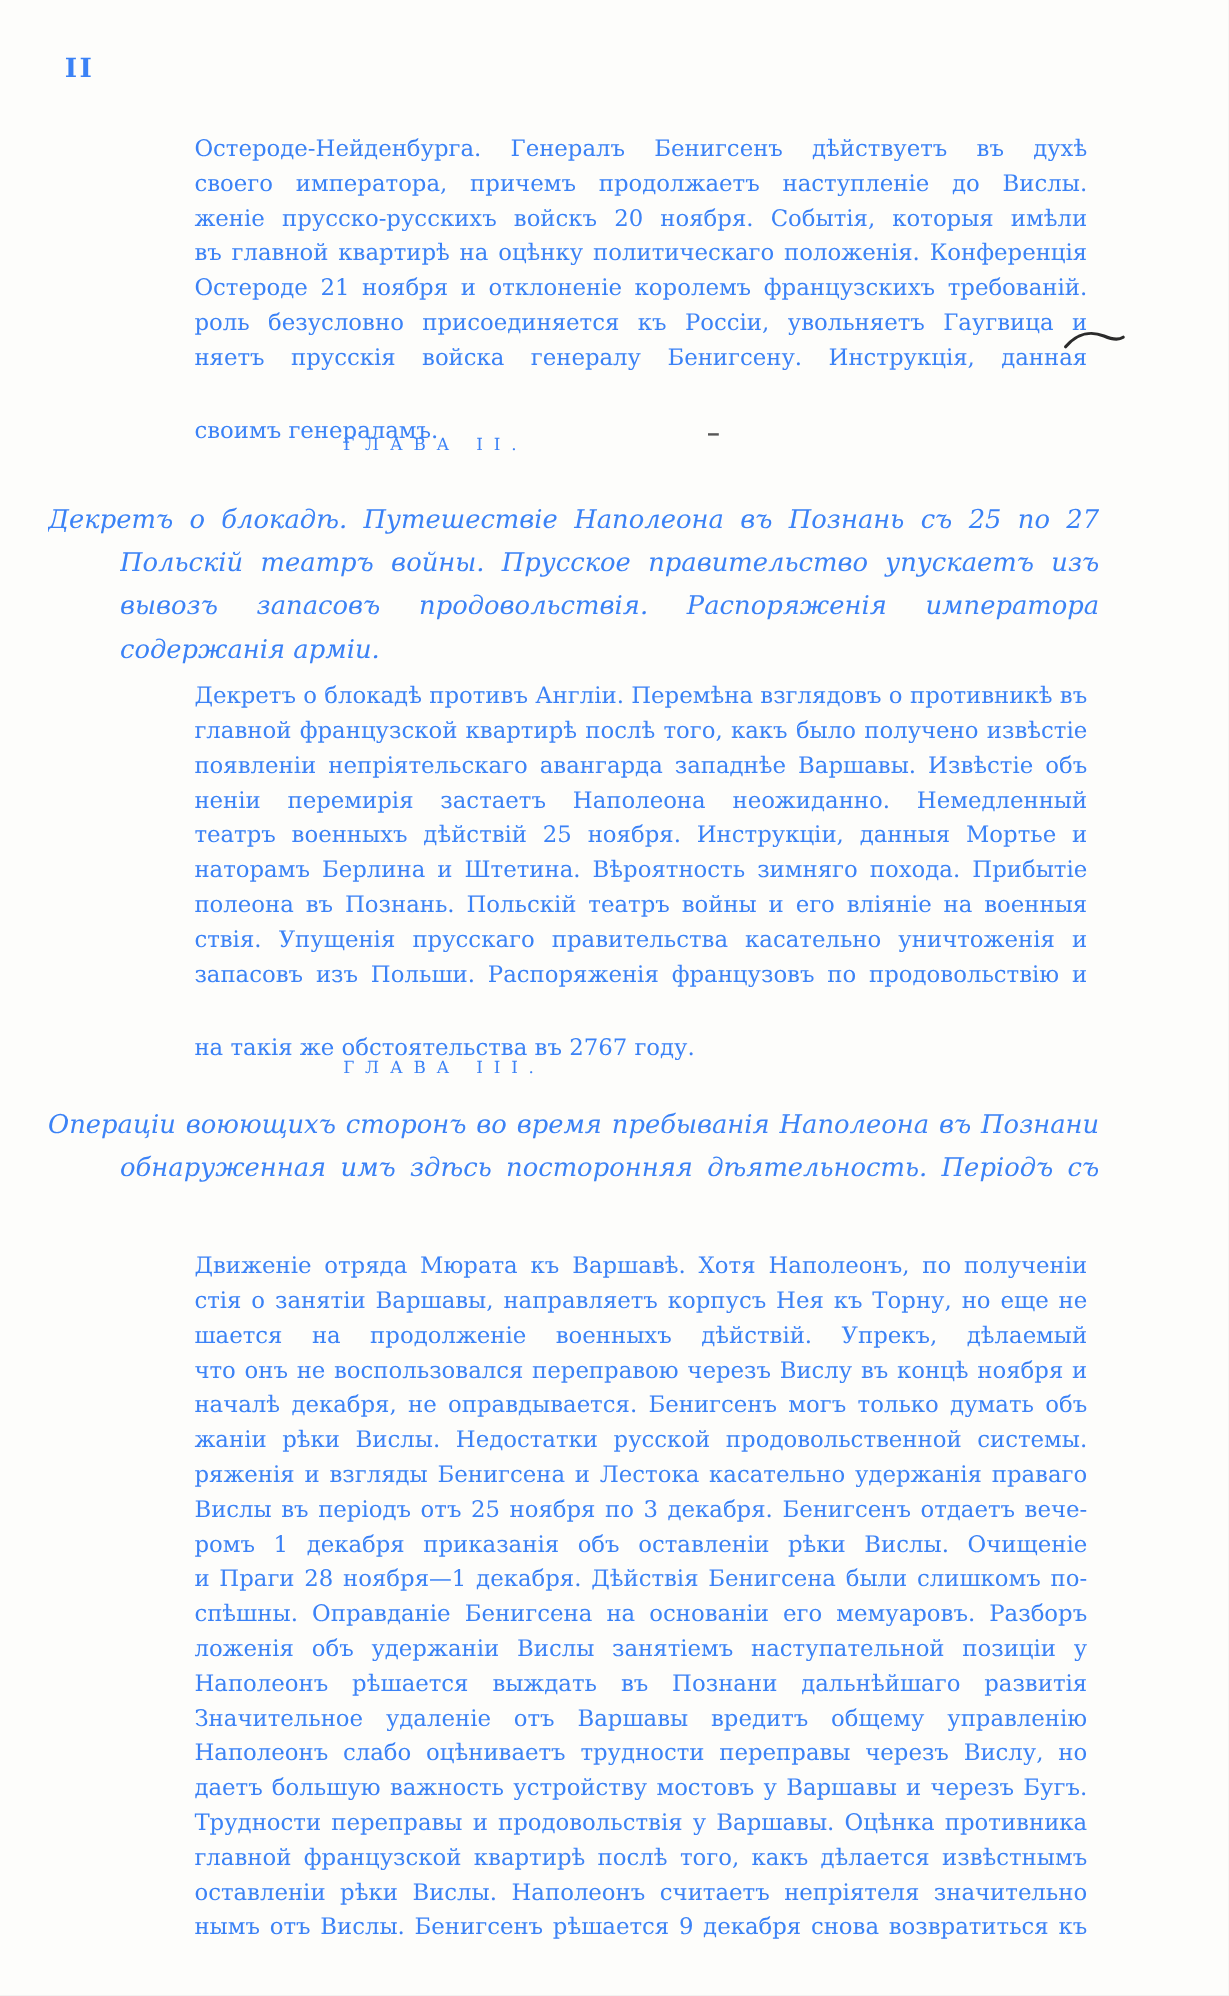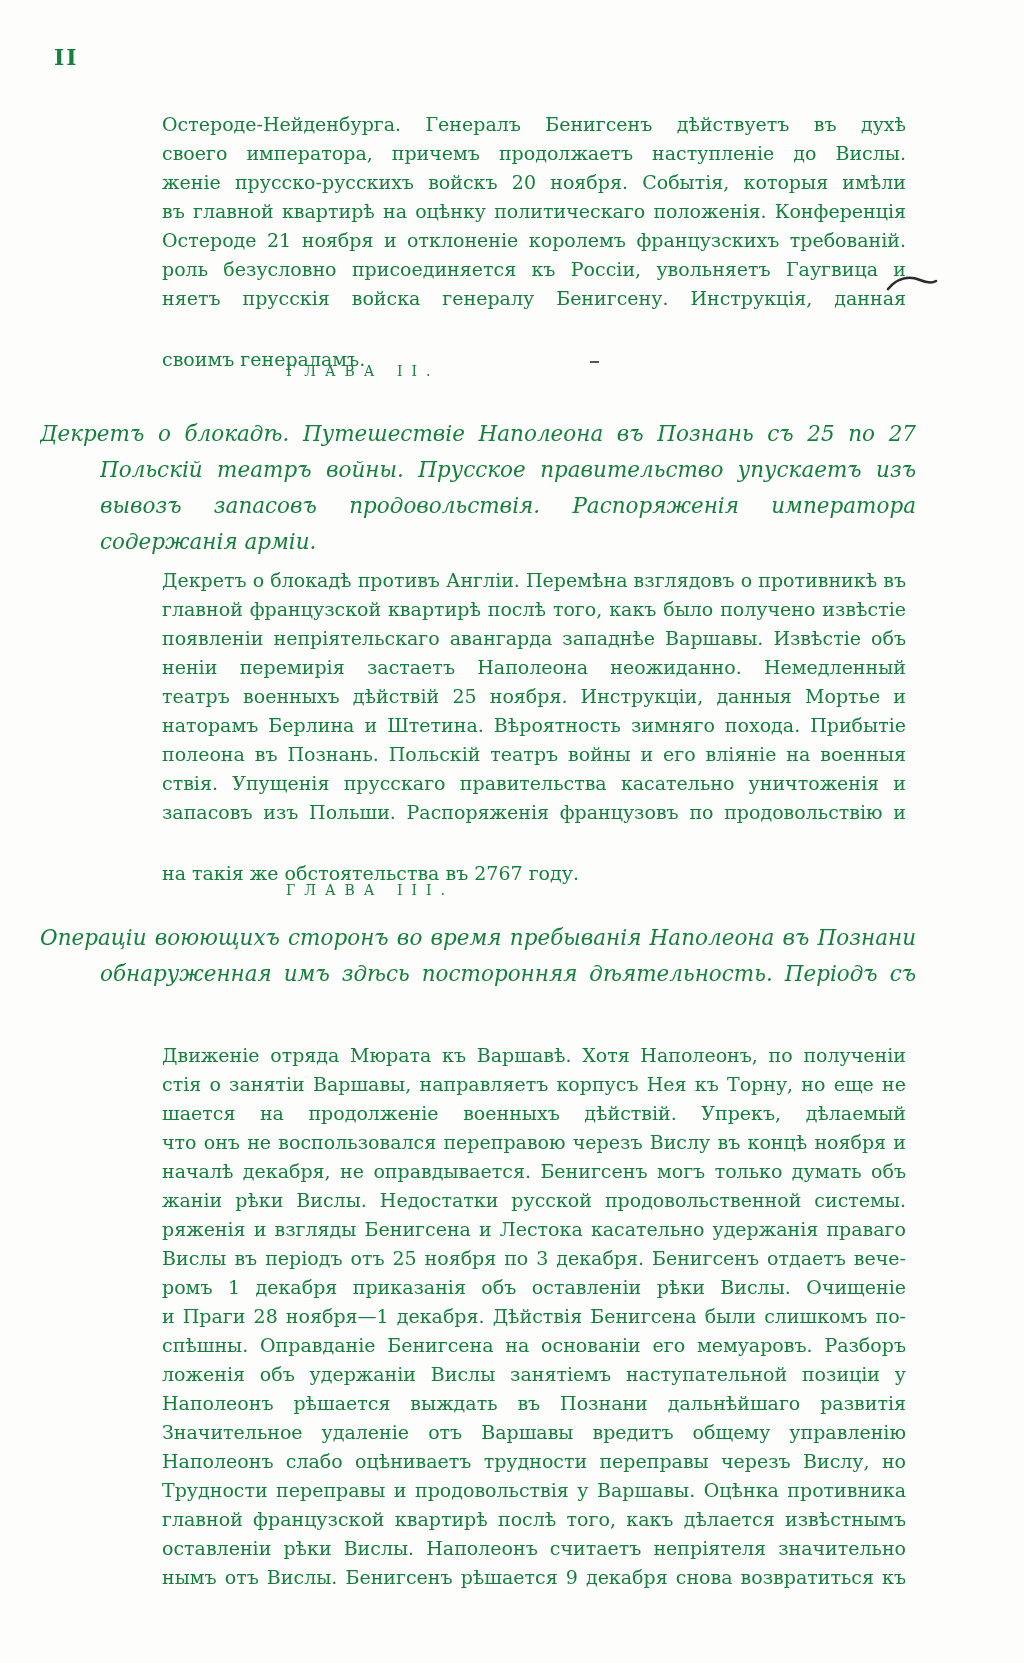--- a/index.html
+++ b/index.html
@@ -2,21 +2,21 @@
 <html><head>
 <meta charset="utf-8">
 <style>
   html, body { margin: 0; padding: 0; background: #e9e9e9; }
   .page {
     position: relative;
     width: 1024px;
     height: 1663px;
     margin: 0 auto;
     background: #fdfdfb;
-    color: #15803d;
+    color: #3b82f6;
     font-family: "DejaVu Serif", "Liberation Serif", serif;
     overflow: hidden;
   }
   .page-number {
     position: absolute;
     top: 44px;
     left: 54px;
     font-size: 22px;
     letter-spacing: 2px;
     font-weight: bold;
@@ -126,19 +126,20 @@
     <div class="line">жаніи рѣки Вислы.  Недостатки русской продовольственной системы.  Распо-</div>
     <div class="line">ряженія и взгляды Бенигсена и Лестока касательно удержанія праваго берега</div>
     <div class="line">Вислы въ періодъ отъ 25 ноября по 3 декабря.  Бенигсенъ отдаетъ вече-</div>
     <div class="line">ромъ 1 декабря приказанія объ оставленіи рѣки Вислы.  Очищеніе Варшавы</div>
     <div class="line">и Праги 28 ноября—1 декабря.  Дѣйствія Бенигсена были слишкомъ по-</div>
     <div class="line">спѣшны.  Оправданіе Бенигсена на основаніи его мемуаровъ.  Разборъ пред-</div>
     <div class="line">ложенія объ удержаніи Вислы занятіемъ наступательной позиціи у Плоцка.</div>
     <div class="line">Наполеонъ рѣшается выждать въ Познани дальнѣйшаго развитія обстановки.</div>
     <div class="line">Значительное удаленіе отъ Варшавы вредитъ общему управленію арміею.</div>
     <div class="line">Наполеонъ слабо оцѣниваетъ трудности переправы черезъ Вислу, но при-</div>
+    <div class="line">даетъ большую важность устройству мостовъ у Варшавы и черезъ Бугъ.</div>
     <div class="line">Трудности переправы и продовольствія у Варшавы.  Оцѣнка противника въ</div>
     <div class="line">главной французской квартирѣ послѣ того, какъ дѣлается извѣстнымъ объ</div>
     <div class="line">оставленіи рѣки Вислы.  Наполеонъ считаетъ непріятеля значительно удален-</div>
     <div class="line">нымъ отъ Вислы.  Бенигсенъ рѣшается 9 декабря снова возвратиться къ</div>
   </div>
 
 </div>
 
 </body></html>

